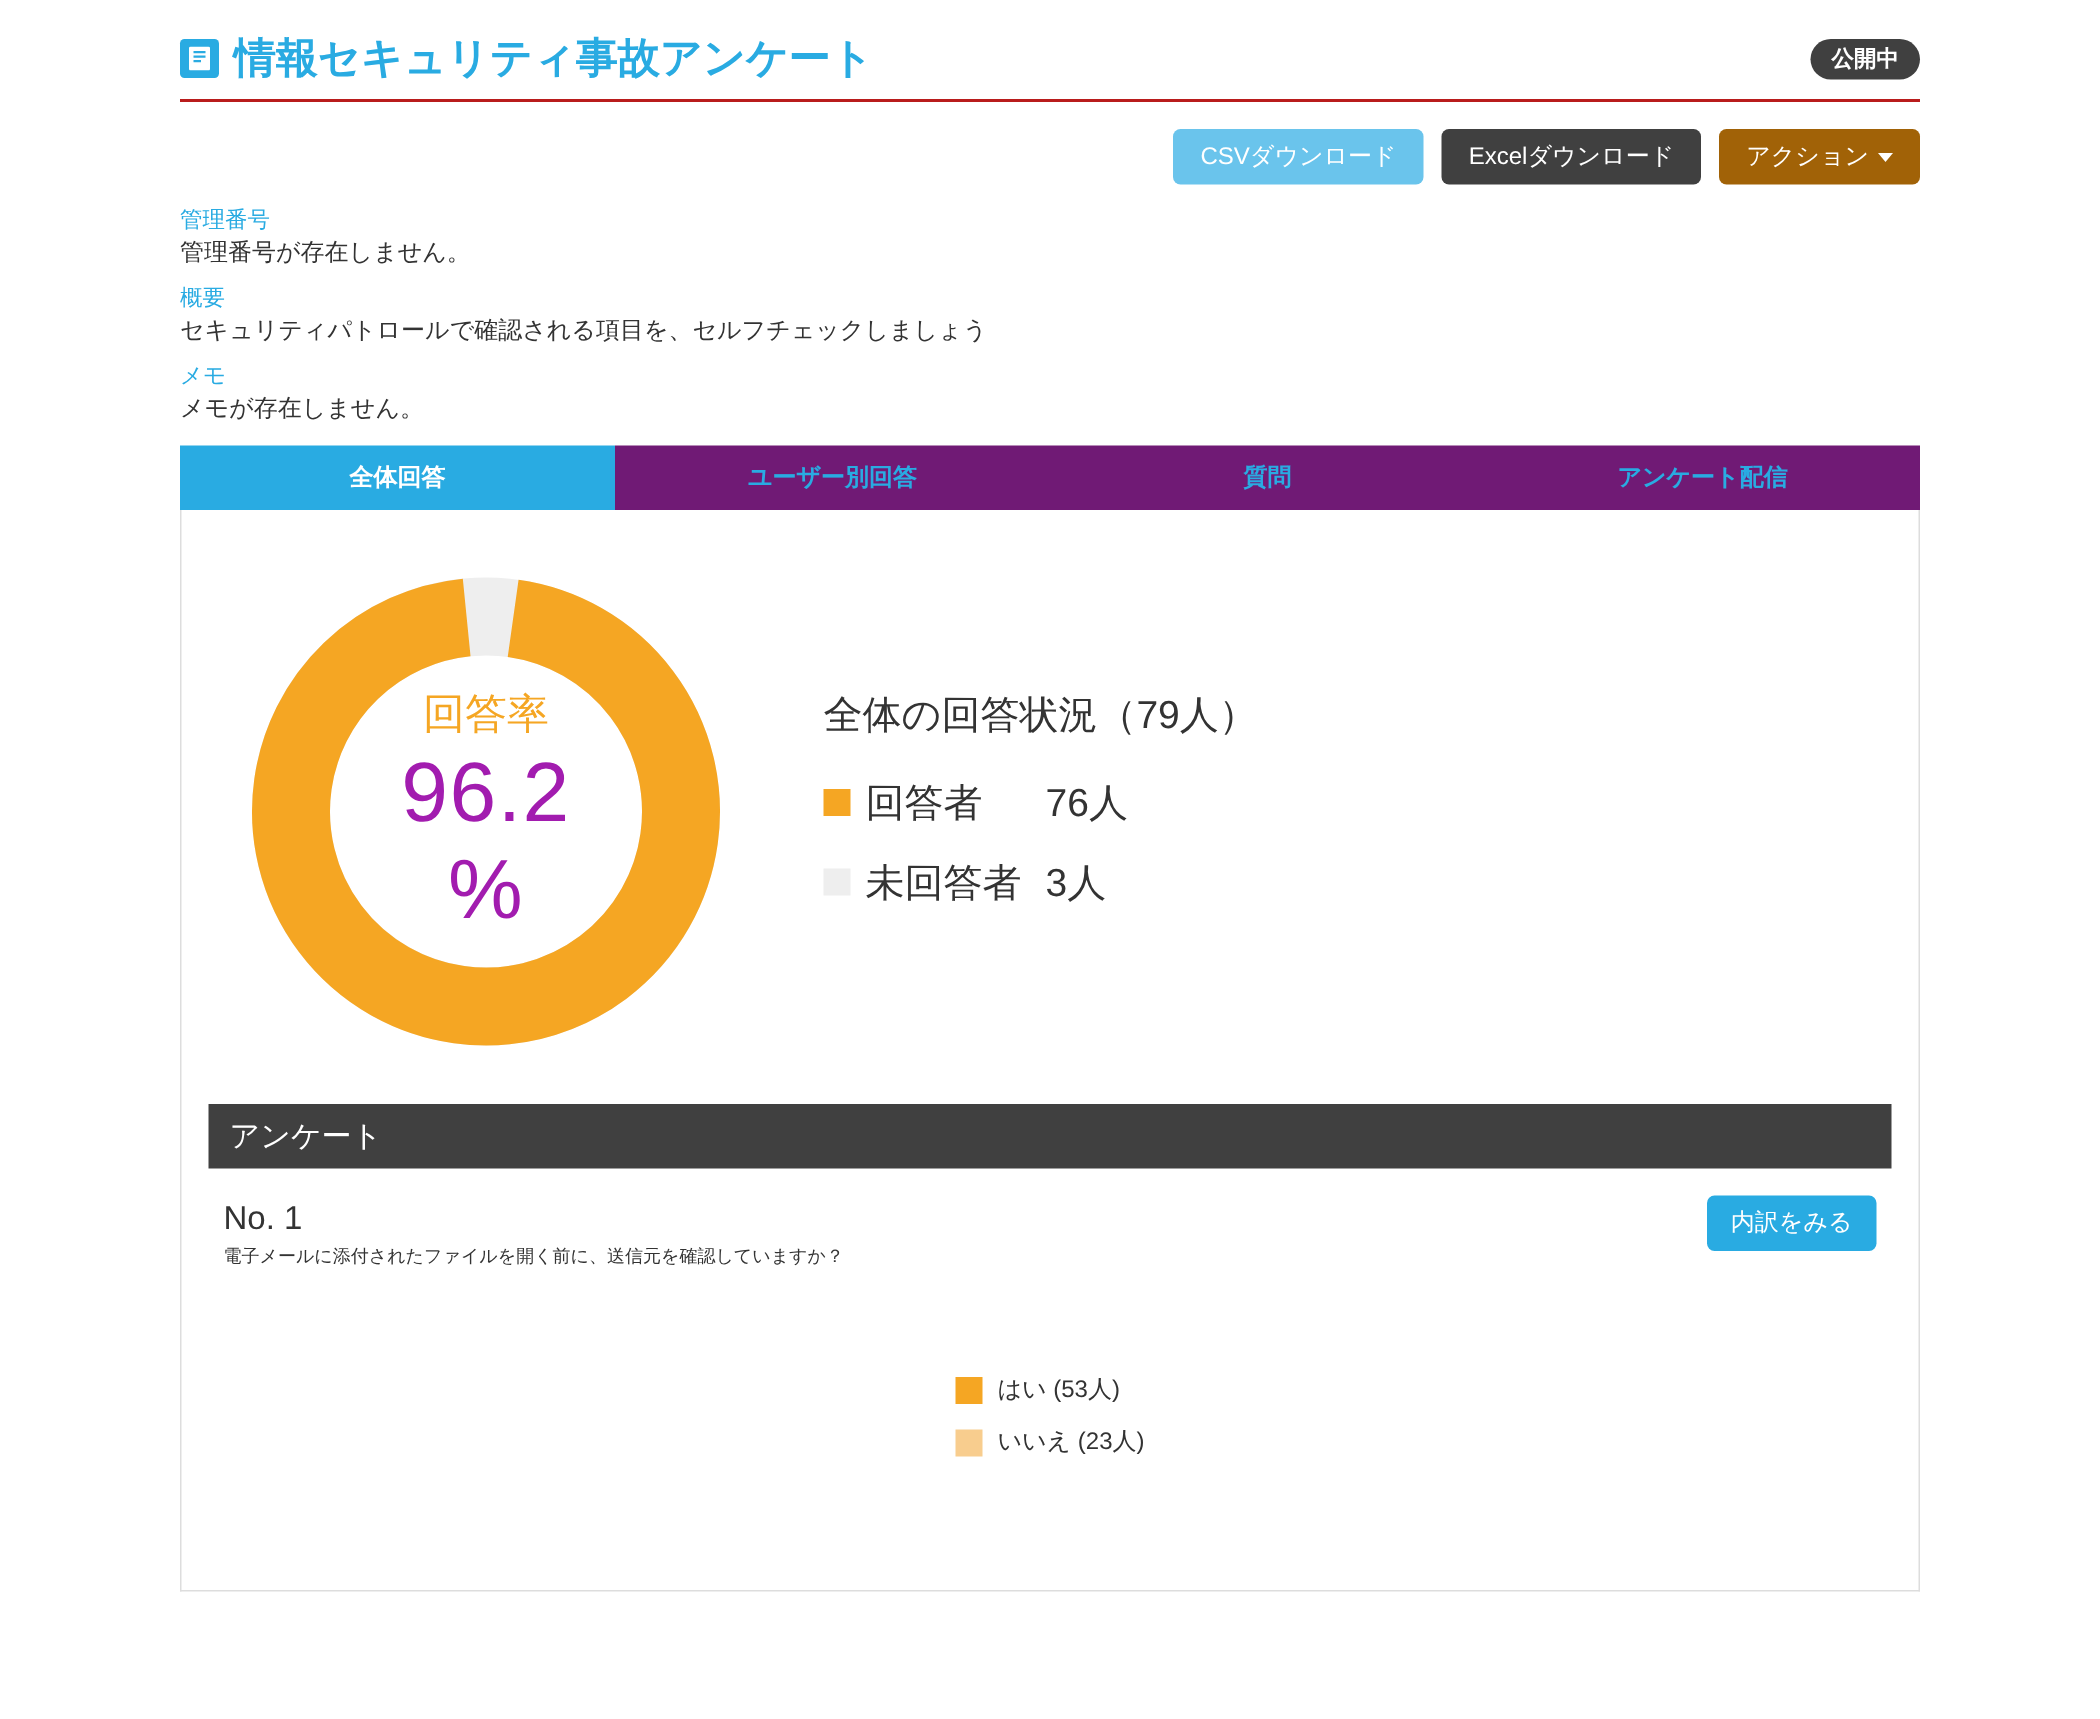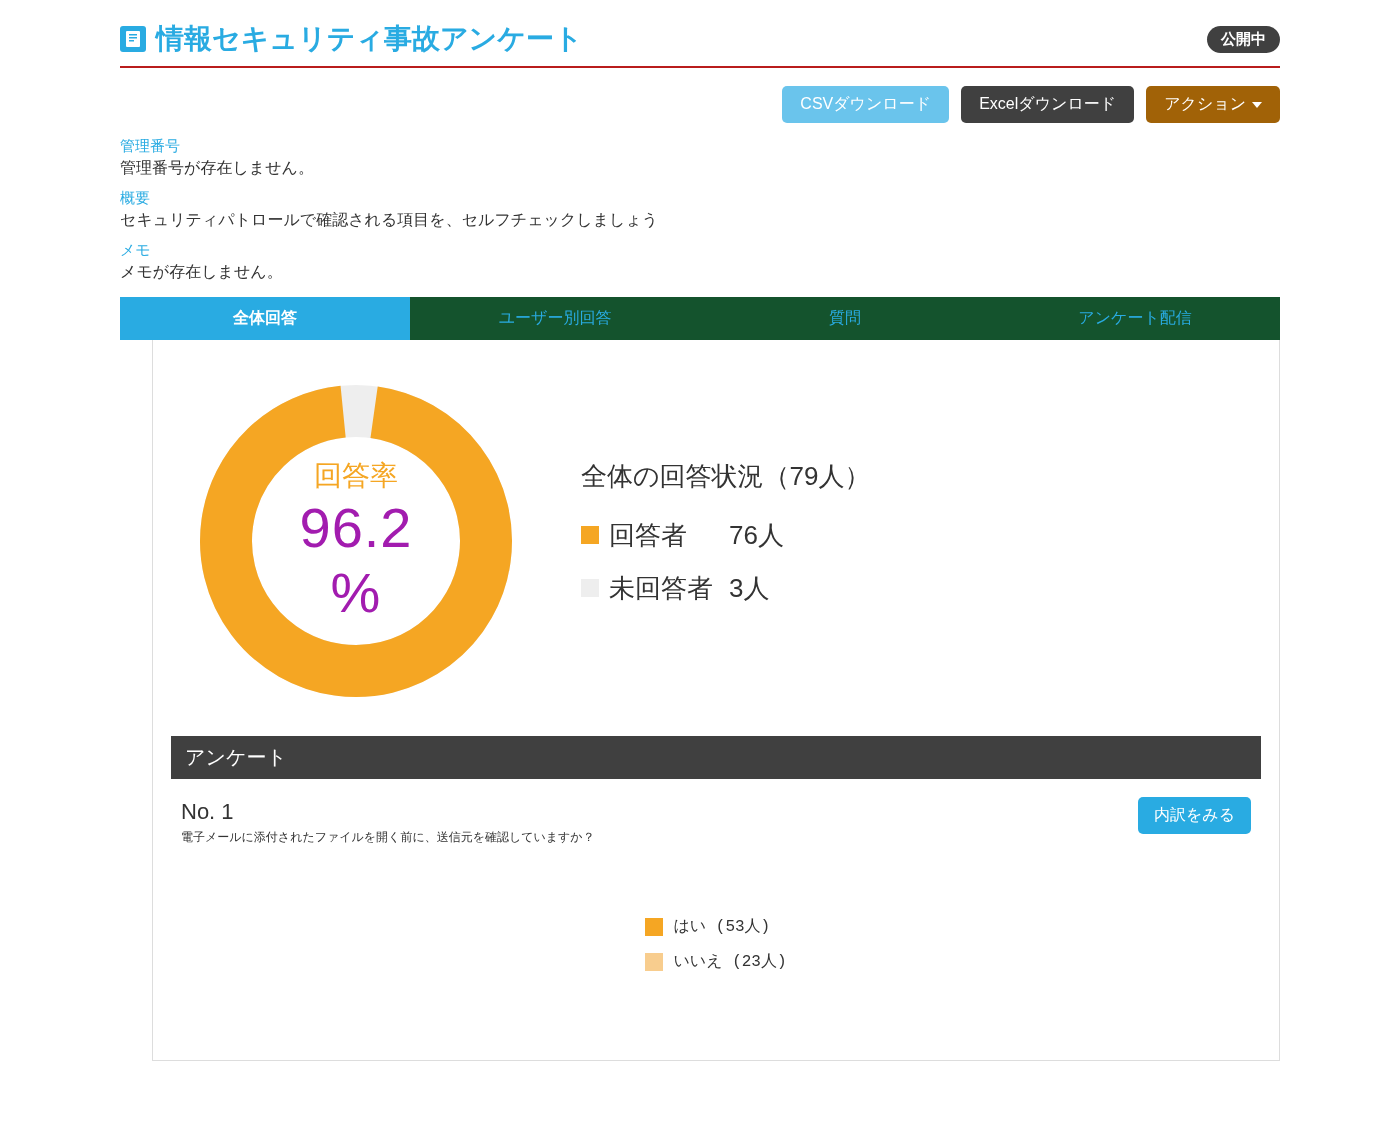--- a/index.html
+++ b/index.html
@@ -89,35 +89,35 @@
     }
     .tabs {
       display: flex;
       width: 100%;
     }
     .tab {
       flex: 1;
       text-align: center;
       padding: 10px 0;
       color: #29abe2;
-      background: #14532d;
+      background: #701a75;
       cursor: pointer;
       font-size: 16px;
       border: 1px solid transparent;
+      font-weight: bold;
     }
     .tab.active {
       background: #29abe2;
       color: #fff;
       font-weight: 600;
     }
     .panel {
       border: 1px solid #ddd;
       padding: 26px 18px 18px 18px;
       border-top: none;
-      margin-left: 32px;
     }
     .overview {
       display: flex;
       align-items: center;
       gap: 60px;
       padding: 10px 20px 30px 20px;
     }
     .donut-wrap {
       position: relative;
       width: 330px;
@@ -184,21 +184,20 @@
       font-size: 16px;
       cursor: pointer;
     }
     .legend {
       display: flex;
       flex-direction: column;
       align-items: flex-start;
       gap: 14px;
       margin: 70px auto 60px auto;
       width: fit-content;
-      font-family: Liberation Mono, monospace;
     }
     .legend-row {
       display: flex;
       align-items: center;
       gap: 10px;
       font-size: 16px;
     }
     .sq-orange2 { background: #f5a623; }
     .sq-lightorange { background: #f8cd8e; }
   </style>

